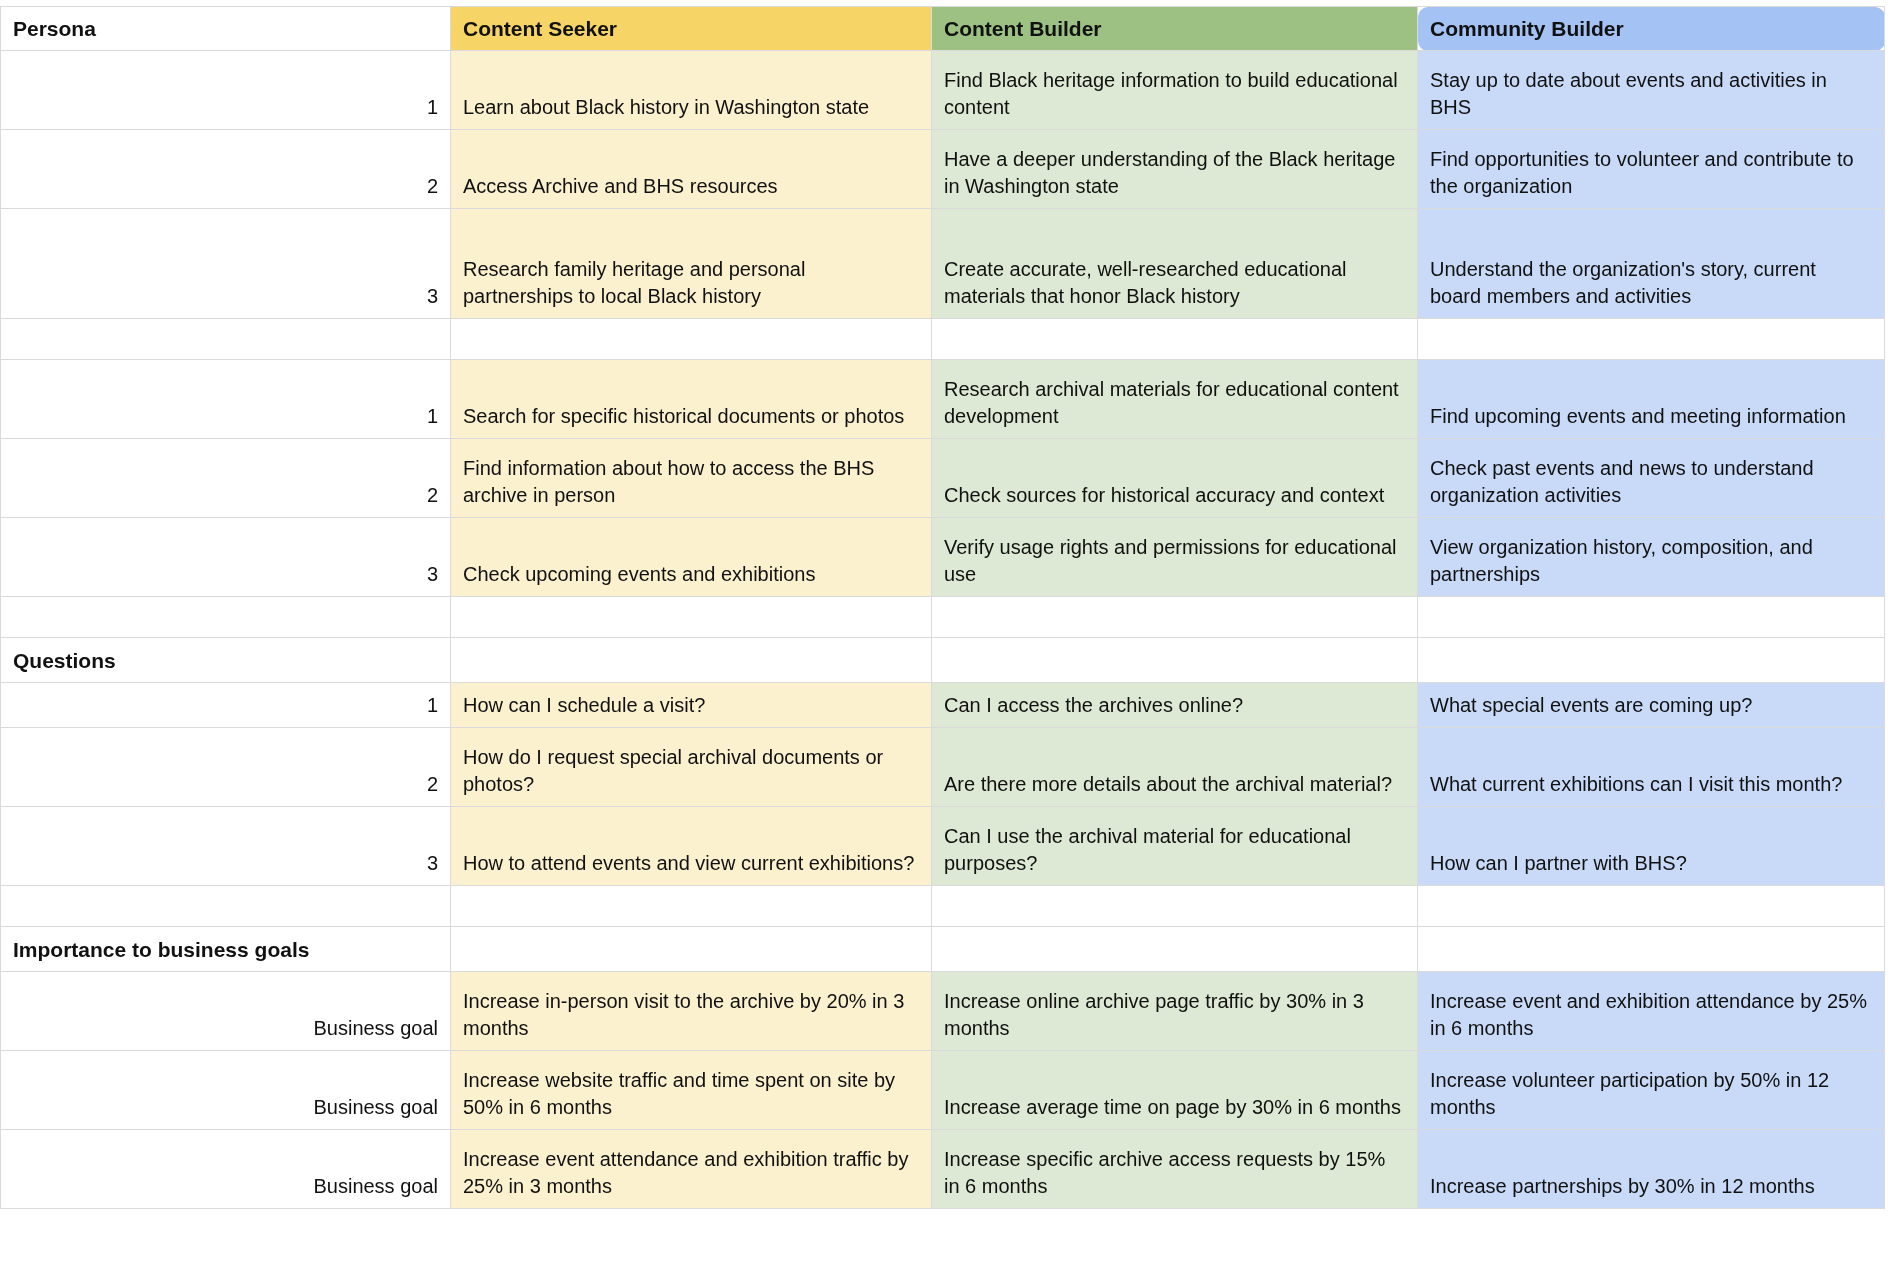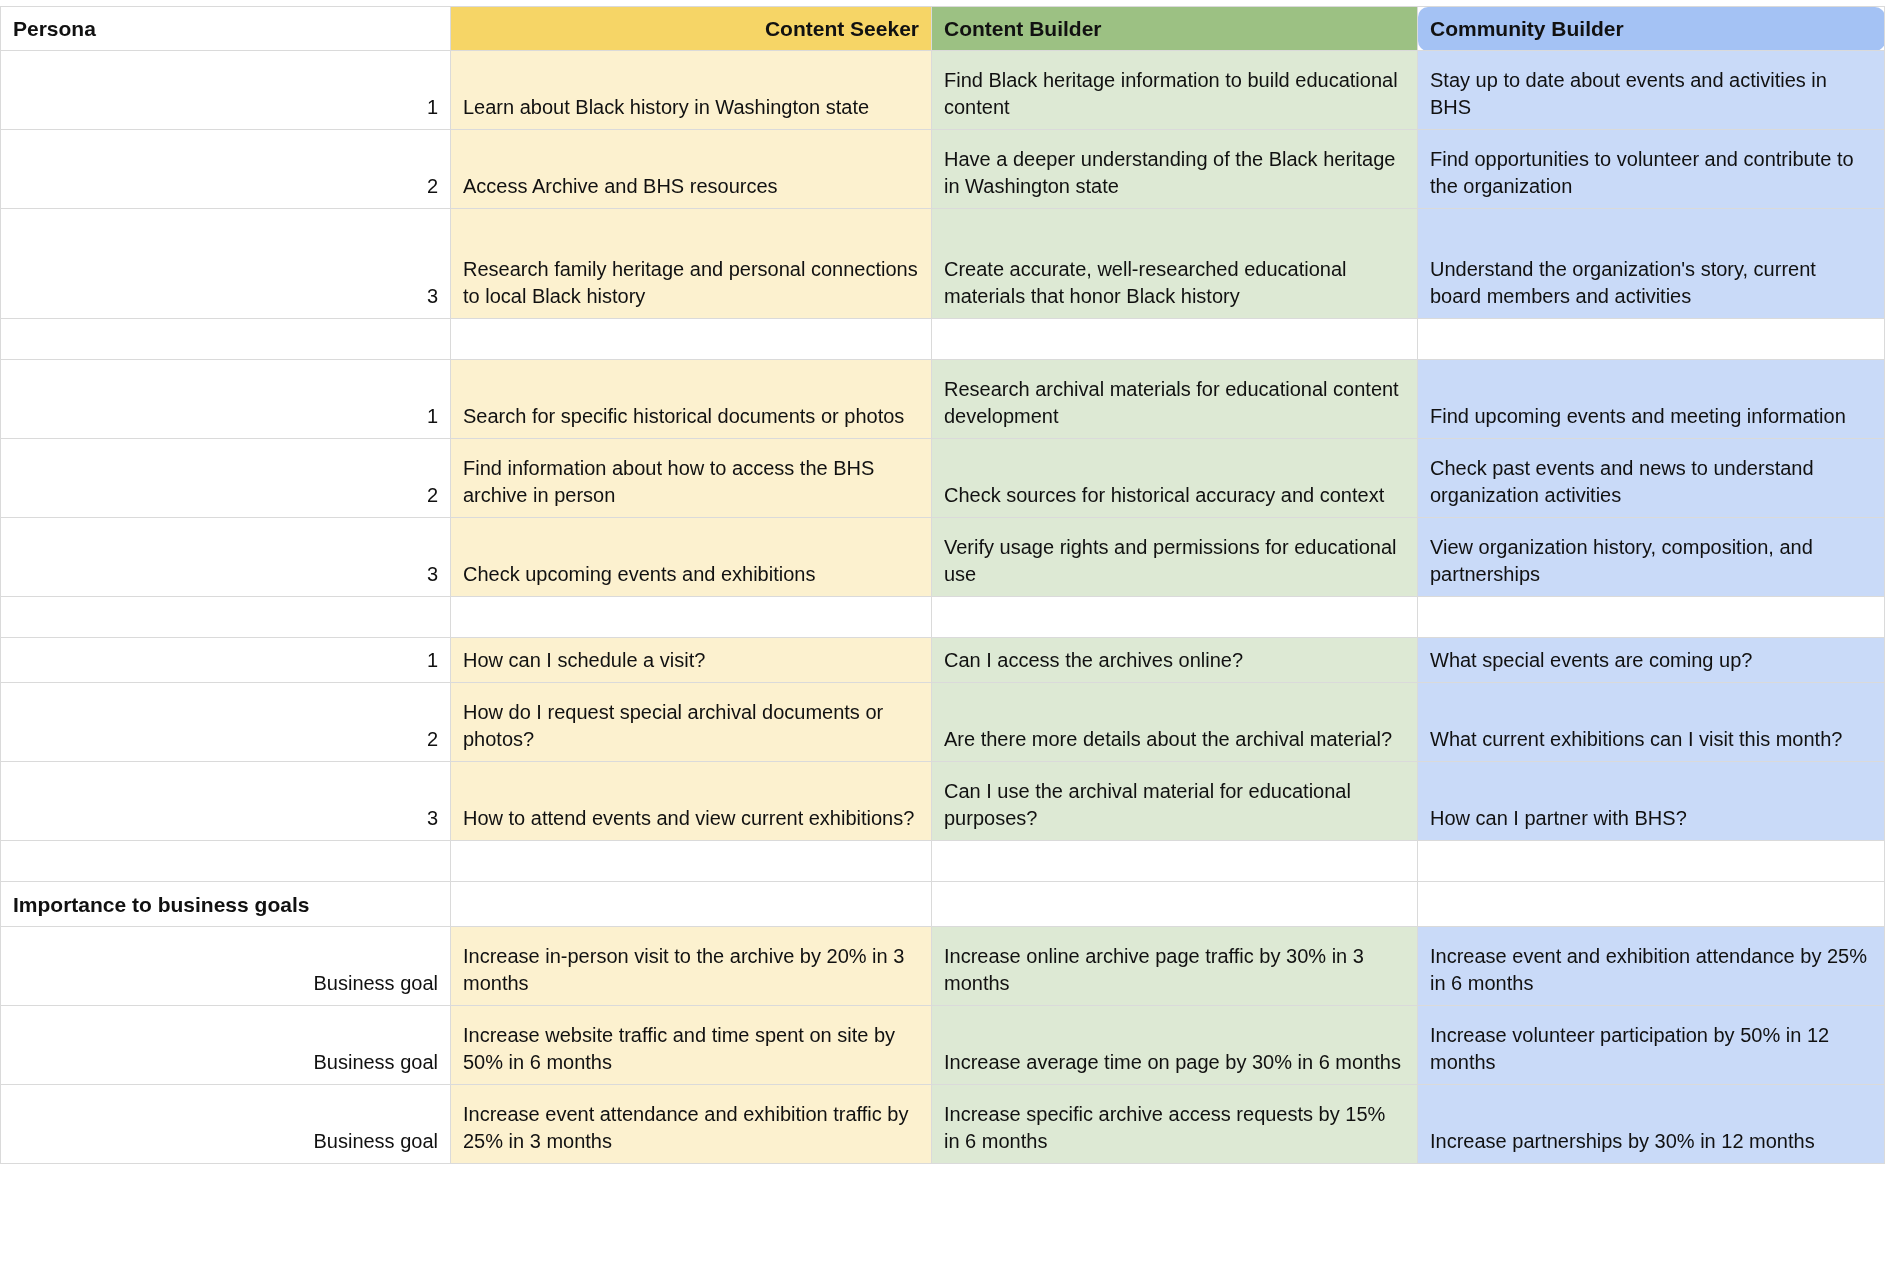--- a/index.html
+++ b/index.html
@@ -31,21 +31,21 @@
   }
   td.corner, td.hdr, td.section {
     font-weight: bold;
     font-size: 21px;
   }
   td.rowlabel {
     text-align: right;
     background: #ffffff;
   }
   td.blank { background: #ffffff; }
-  td.c0h { background: var(--col0-h, #f6d566); text-align: right; }
+  td.c0h { background: var(--col0-h, #f6d566); }
   td.c1h { background: var(--col1-h, #9cc183); }
   td.c2h { background: var(--col2-h, #a4c2f4); border-radius: 10px; }
   td.c0b { background: var(--col0-b, #fcf1cf); }
   td.c1b { background: var(--col1-b, #dde9d4); }
   td.c2b { background: var(--col2-b, #c9daf8); }
   tr.h44  { height: 44px; }
   tr.h45  { height: 45px; }
   tr.h79  { height: 79px; }
   tr.h110 { height: 110px; }
   tr.h41  { height: 41px; }
@@ -76,21 +76,21 @@
     <td class="cell c2b">Stay up to date about events and activities in BHS</td>
   </tr>
   <tr class="h79">
     <td class="rowlabel">2</td>
     <td class="cell c0b">Access Archive and BHS resources</td>
     <td class="cell c1b">Have a deeper understanding of the Black heritage in Washington state</td>
     <td class="cell c2b">Find opportunities to volunteer and contribute to the organization</td>
   </tr>
   <tr class="h110">
     <td class="rowlabel">3</td>
-    <td class="cell c0b">Research family heritage and personal connections to local Black history</td>
+    <td class="cell c0b">Research family heritage and personal partnerships to local Black history</td>
     <td class="cell c1b">Create accurate, well-researched educational materials that honor Black history</td>
     <td class="cell c2b">Understand the organization's story, current board members and activities</td>
   </tr>
   <tr class="h41">
     <td class="blank"></td>
     <td class="blank"></td>
     <td class="blank"></td>
     <td class="blank"></td>
   </tr>
 
@@ -112,20 +112,26 @@
     <td class="cell c1b">Verify usage rights and permissions for educational use</td>
     <td class="cell c2b">View organization history, composition, and partnerships</td>
   </tr>
   <tr class="h41">
     <td class="blank"></td>
     <td class="blank"></td>
     <td class="blank"></td>
     <td class="blank"></td>
   </tr>
 
+  <tr class="h45">
+    <td class="section">Questions</td>
+    <td class="blank"></td>
+    <td class="blank"></td>
+    <td class="blank"></td>
+  </tr>
   <tr class="h45">
     <td class="rowlabel">1</td>
     <td class="cell c0b">How can I schedule a visit?</td>
     <td class="cell c1b">Can I access the archives online?</td>
     <td class="cell c2b">What special events are coming up?</td>
   </tr>
   <tr class="h79">
     <td class="rowlabel">2</td>
     <td class="cell c0b">How do I request special archival documents or photos?</td>
     <td class="cell c1b">Are there more details about the archival material?</td>

